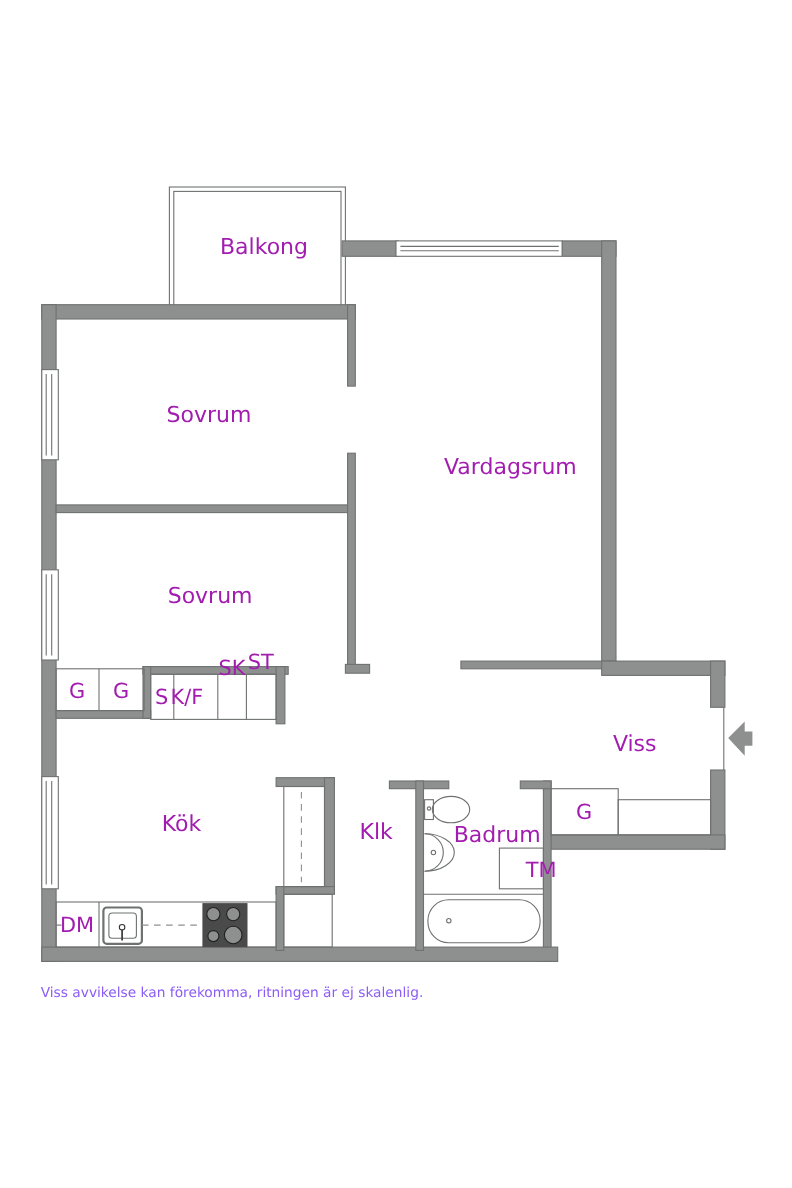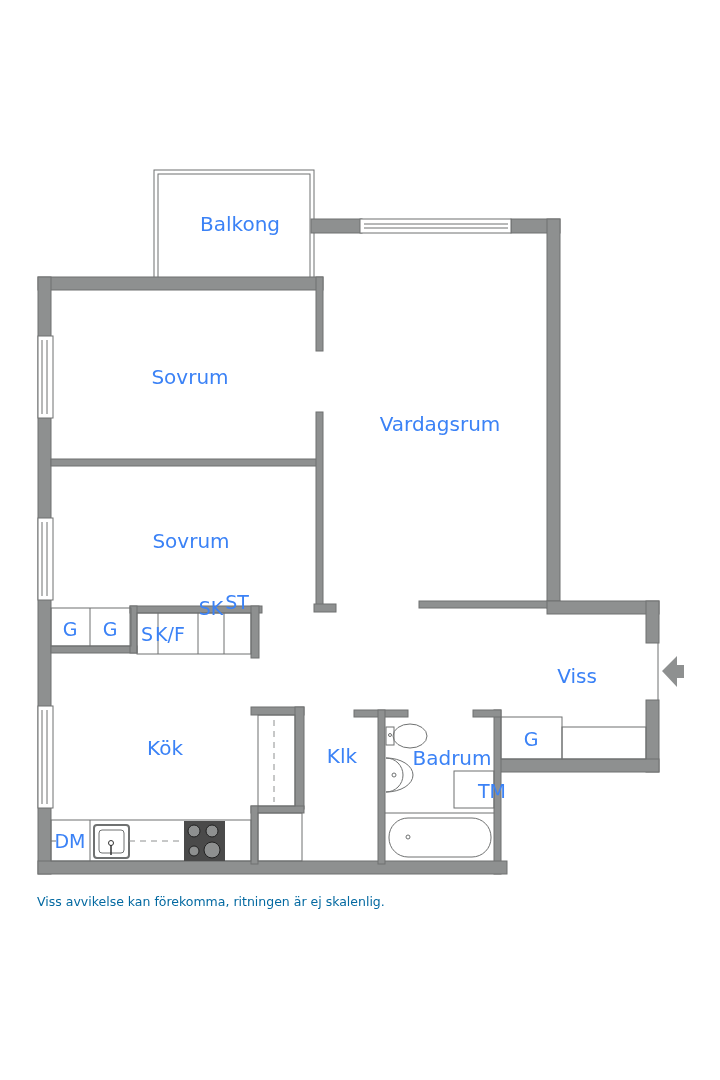--- a/index.html
+++ b/index.html
@@ -1,24 +1,24 @@
 <!DOCTYPE html>
 <html><head>
   <meta charset="utf-8">
   <style>
     html, body { margin: 0; padding: 0; background: #ffffff; }
     body { width: 720px; height: 1080px; position: relative; overflow: hidden; font-family: "Liberation Sans", sans-serif; }
     svg.plan { position: absolute; left: 0; top: 0; }
     .wall { fill: #8e9090; stroke: #6f7171; stroke-width: 1; }
     .thin { fill: none; stroke: #6f7171; stroke-width: 1; }
     .win { fill: #ffffff; stroke: #6f7171; stroke-width: 1; }
-    .lbl { position: absolute; color: #3b82f6; font-family: "DejaVu Sans", sans-serif; white-space: nowrap; transform: translate(-50%, -50%); }
+    .lbl { position: absolute; color: #a21caf; font-family: "DejaVu Sans", sans-serif; white-space: nowrap; transform: translate(-50%, -50%); }
     .room { font-size: 20px; }
     .fix { font-size: 19px; }
-    .note { position: absolute; left: 37px; top: 894px; font-size: 12.5px; color: #0369a1; font-family: "DejaVu Sans", sans-serif; }
+    .note { position: absolute; left: 37px; top: 894px; font-size: 12.5px; color: #8b5cf6; font-family: "DejaVu Sans", sans-serif; }
   </style>
 </head>
 <body>
 
 <svg class="plan" width="720" height="1080" viewBox="0 0 720 1080">
 
   <g>
     <rect class="thin" x="154" y="170" width="160" height="108"></rect>
     <rect class="thin" x="158" y="174" width="152" height="104"></rect>
   </g>
@@ -131,21 +131,21 @@
     <rect x="389" y="818" width="102" height="39" rx="19" fill="none" stroke="#6f7171"></rect>
     <circle cx="408" cy="837" r="2" fill="none" stroke="#6f7171"></circle>
     <rect class="thin" x="454" y="771" width="40" height="37"></rect>
   </g>
 
   <polygon points="662,671 677,656 677,665 684,665 684,678 677,678 677,687" fill="#8e9090"></polygon>
 </svg>
 
 <div class="lbl room" style="left:240px;top:224px">Balkong</div>
 <div class="lbl room" style="left:190px;top:377px">Sovrum</div>
-<div class="lbl room" style="left:440px;top:424px">Vardagsrum</div>
+<div class="lbl room" style="left:464px;top:424px">Vardagsrum</div>
 <div class="lbl room" style="left:191px;top:541px">Sovrum</div>
 <div class="lbl room" style="left:165px;top:748px">Kök</div>
 <div class="lbl room" style="left:342px;top:756px">Klk</div>
 <div class="lbl room" style="left:452px;top:758px">Badrum</div>
 <div class="lbl room" style="left:577px;top:676px">Viss</div>
 
 <div class="lbl fix" style="left:70px;top:629px">G</div>
 <div class="lbl fix" style="left:110px;top:629px">G</div>
 <div class="lbl fix" style="left:147px;top:634px">S</div>
 <div class="lbl fix" style="left:170px;top:634px">K/F</div>

